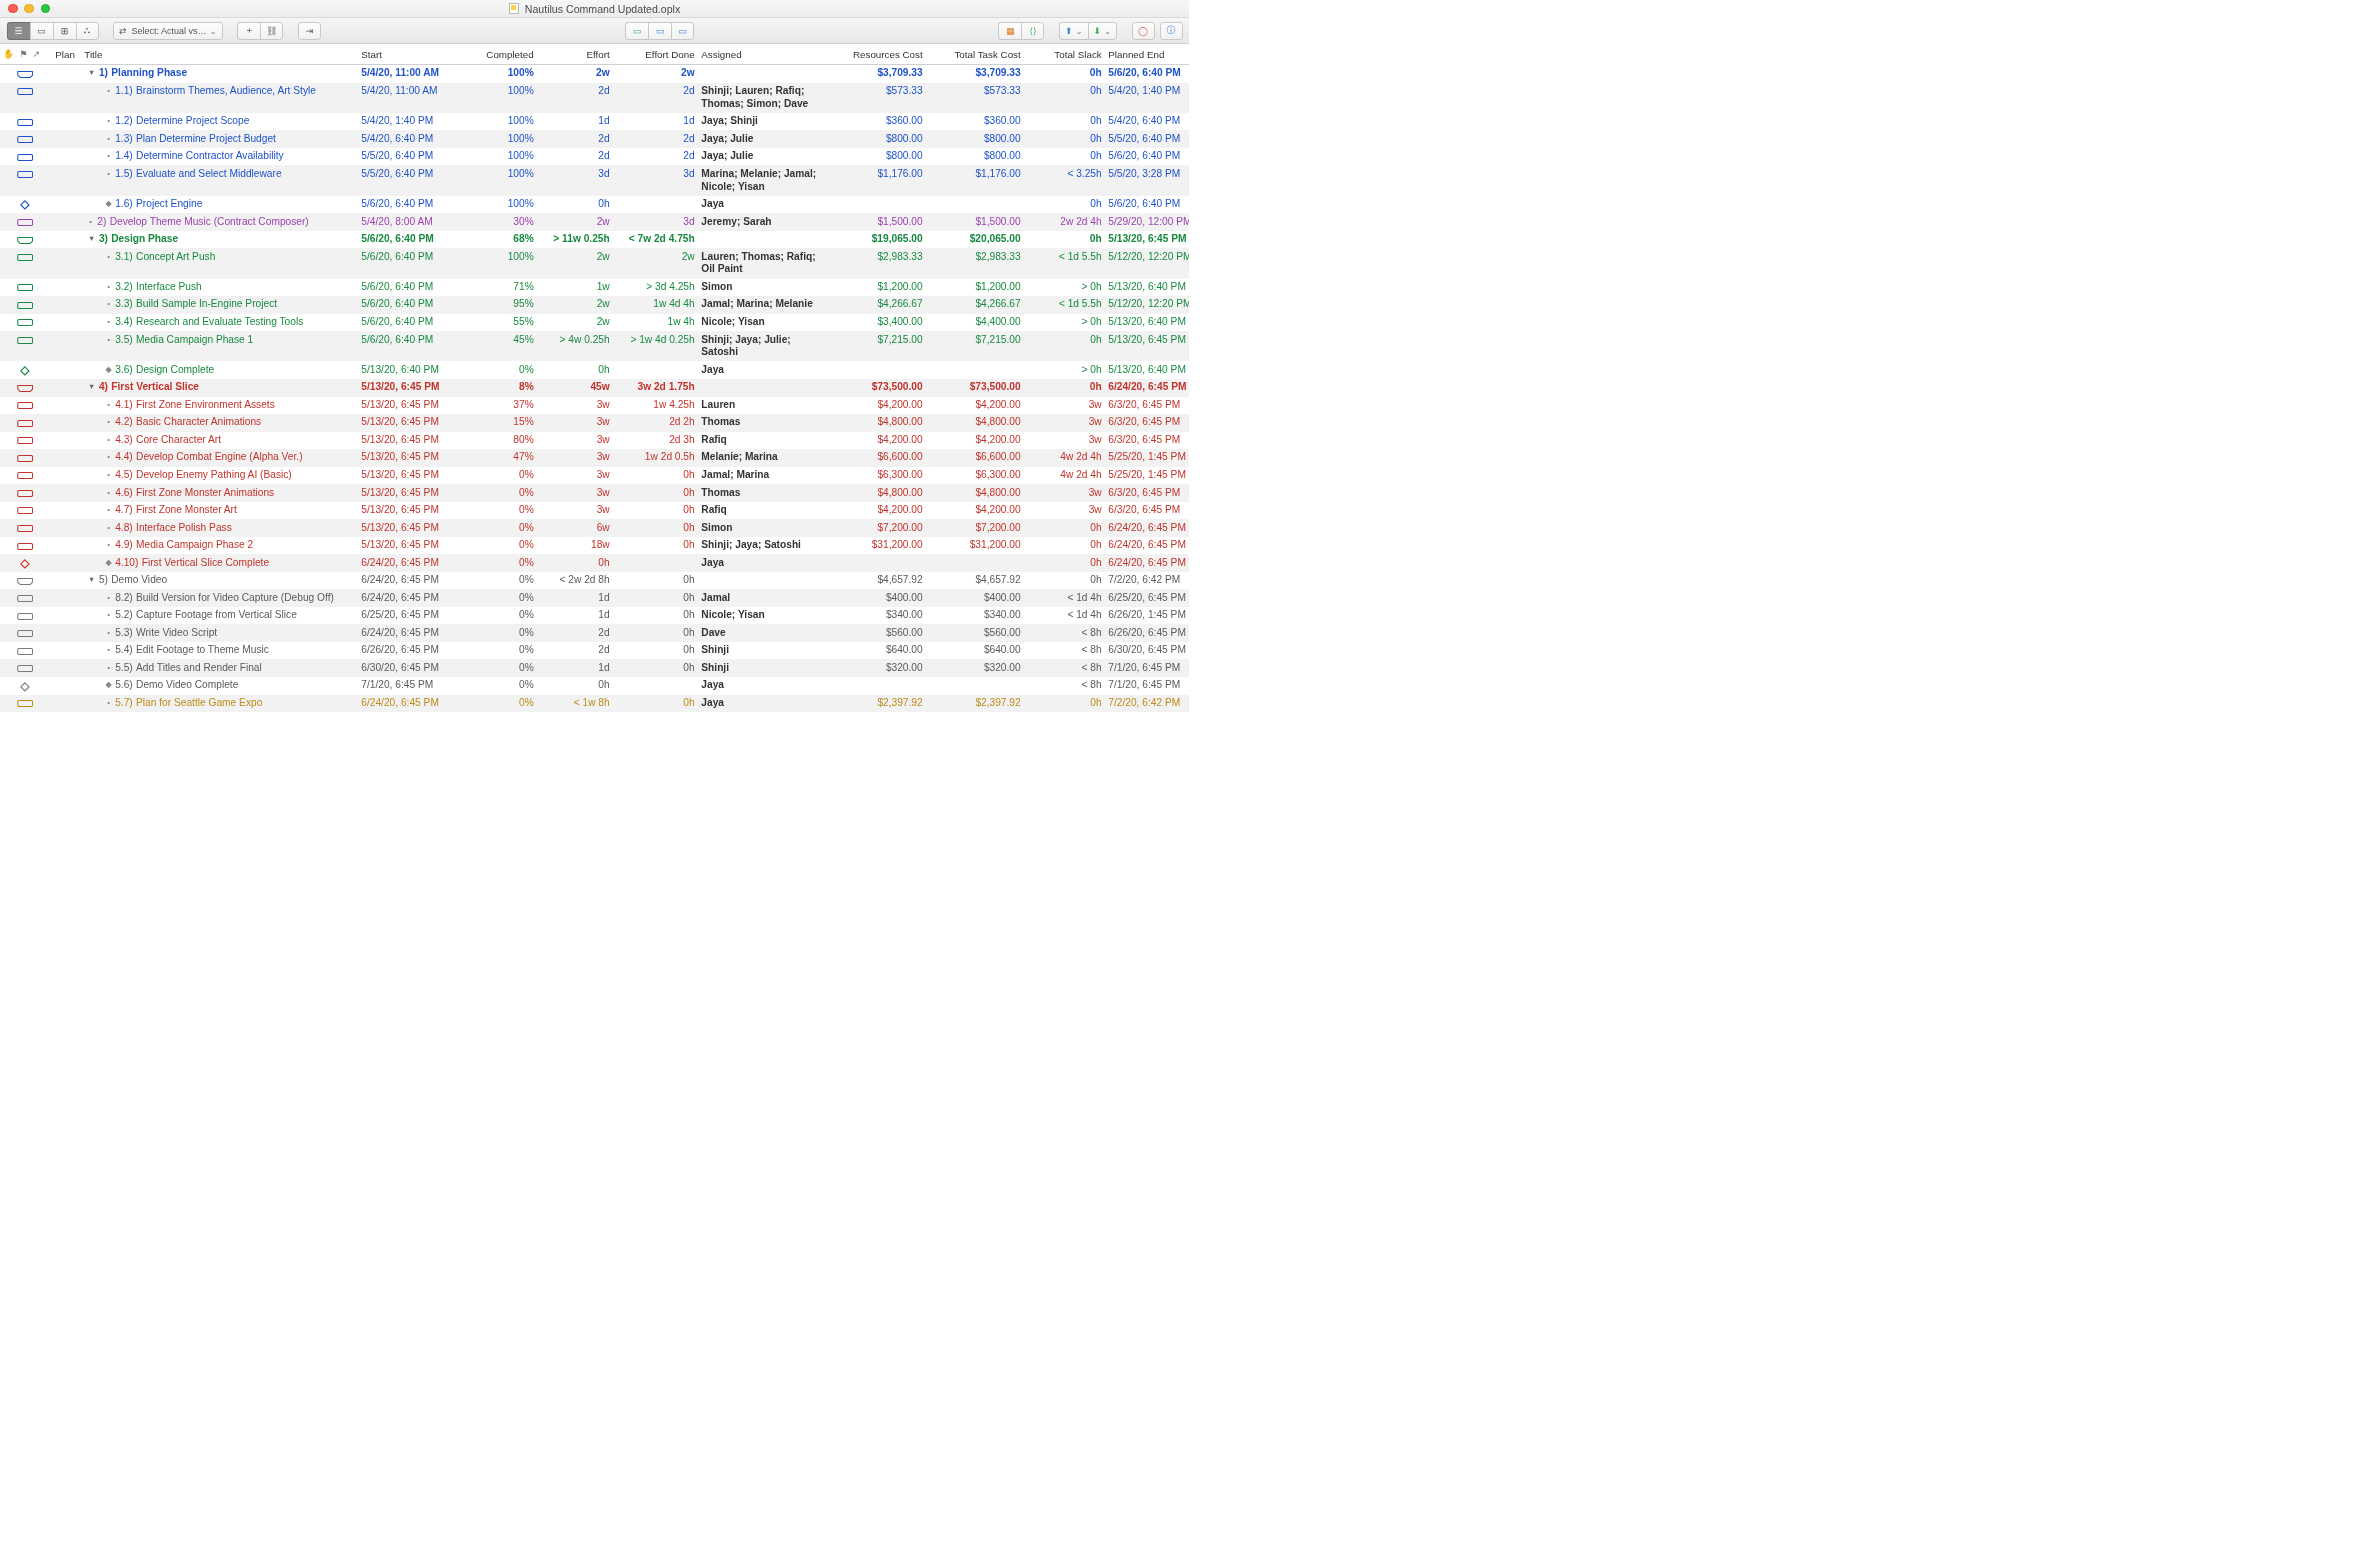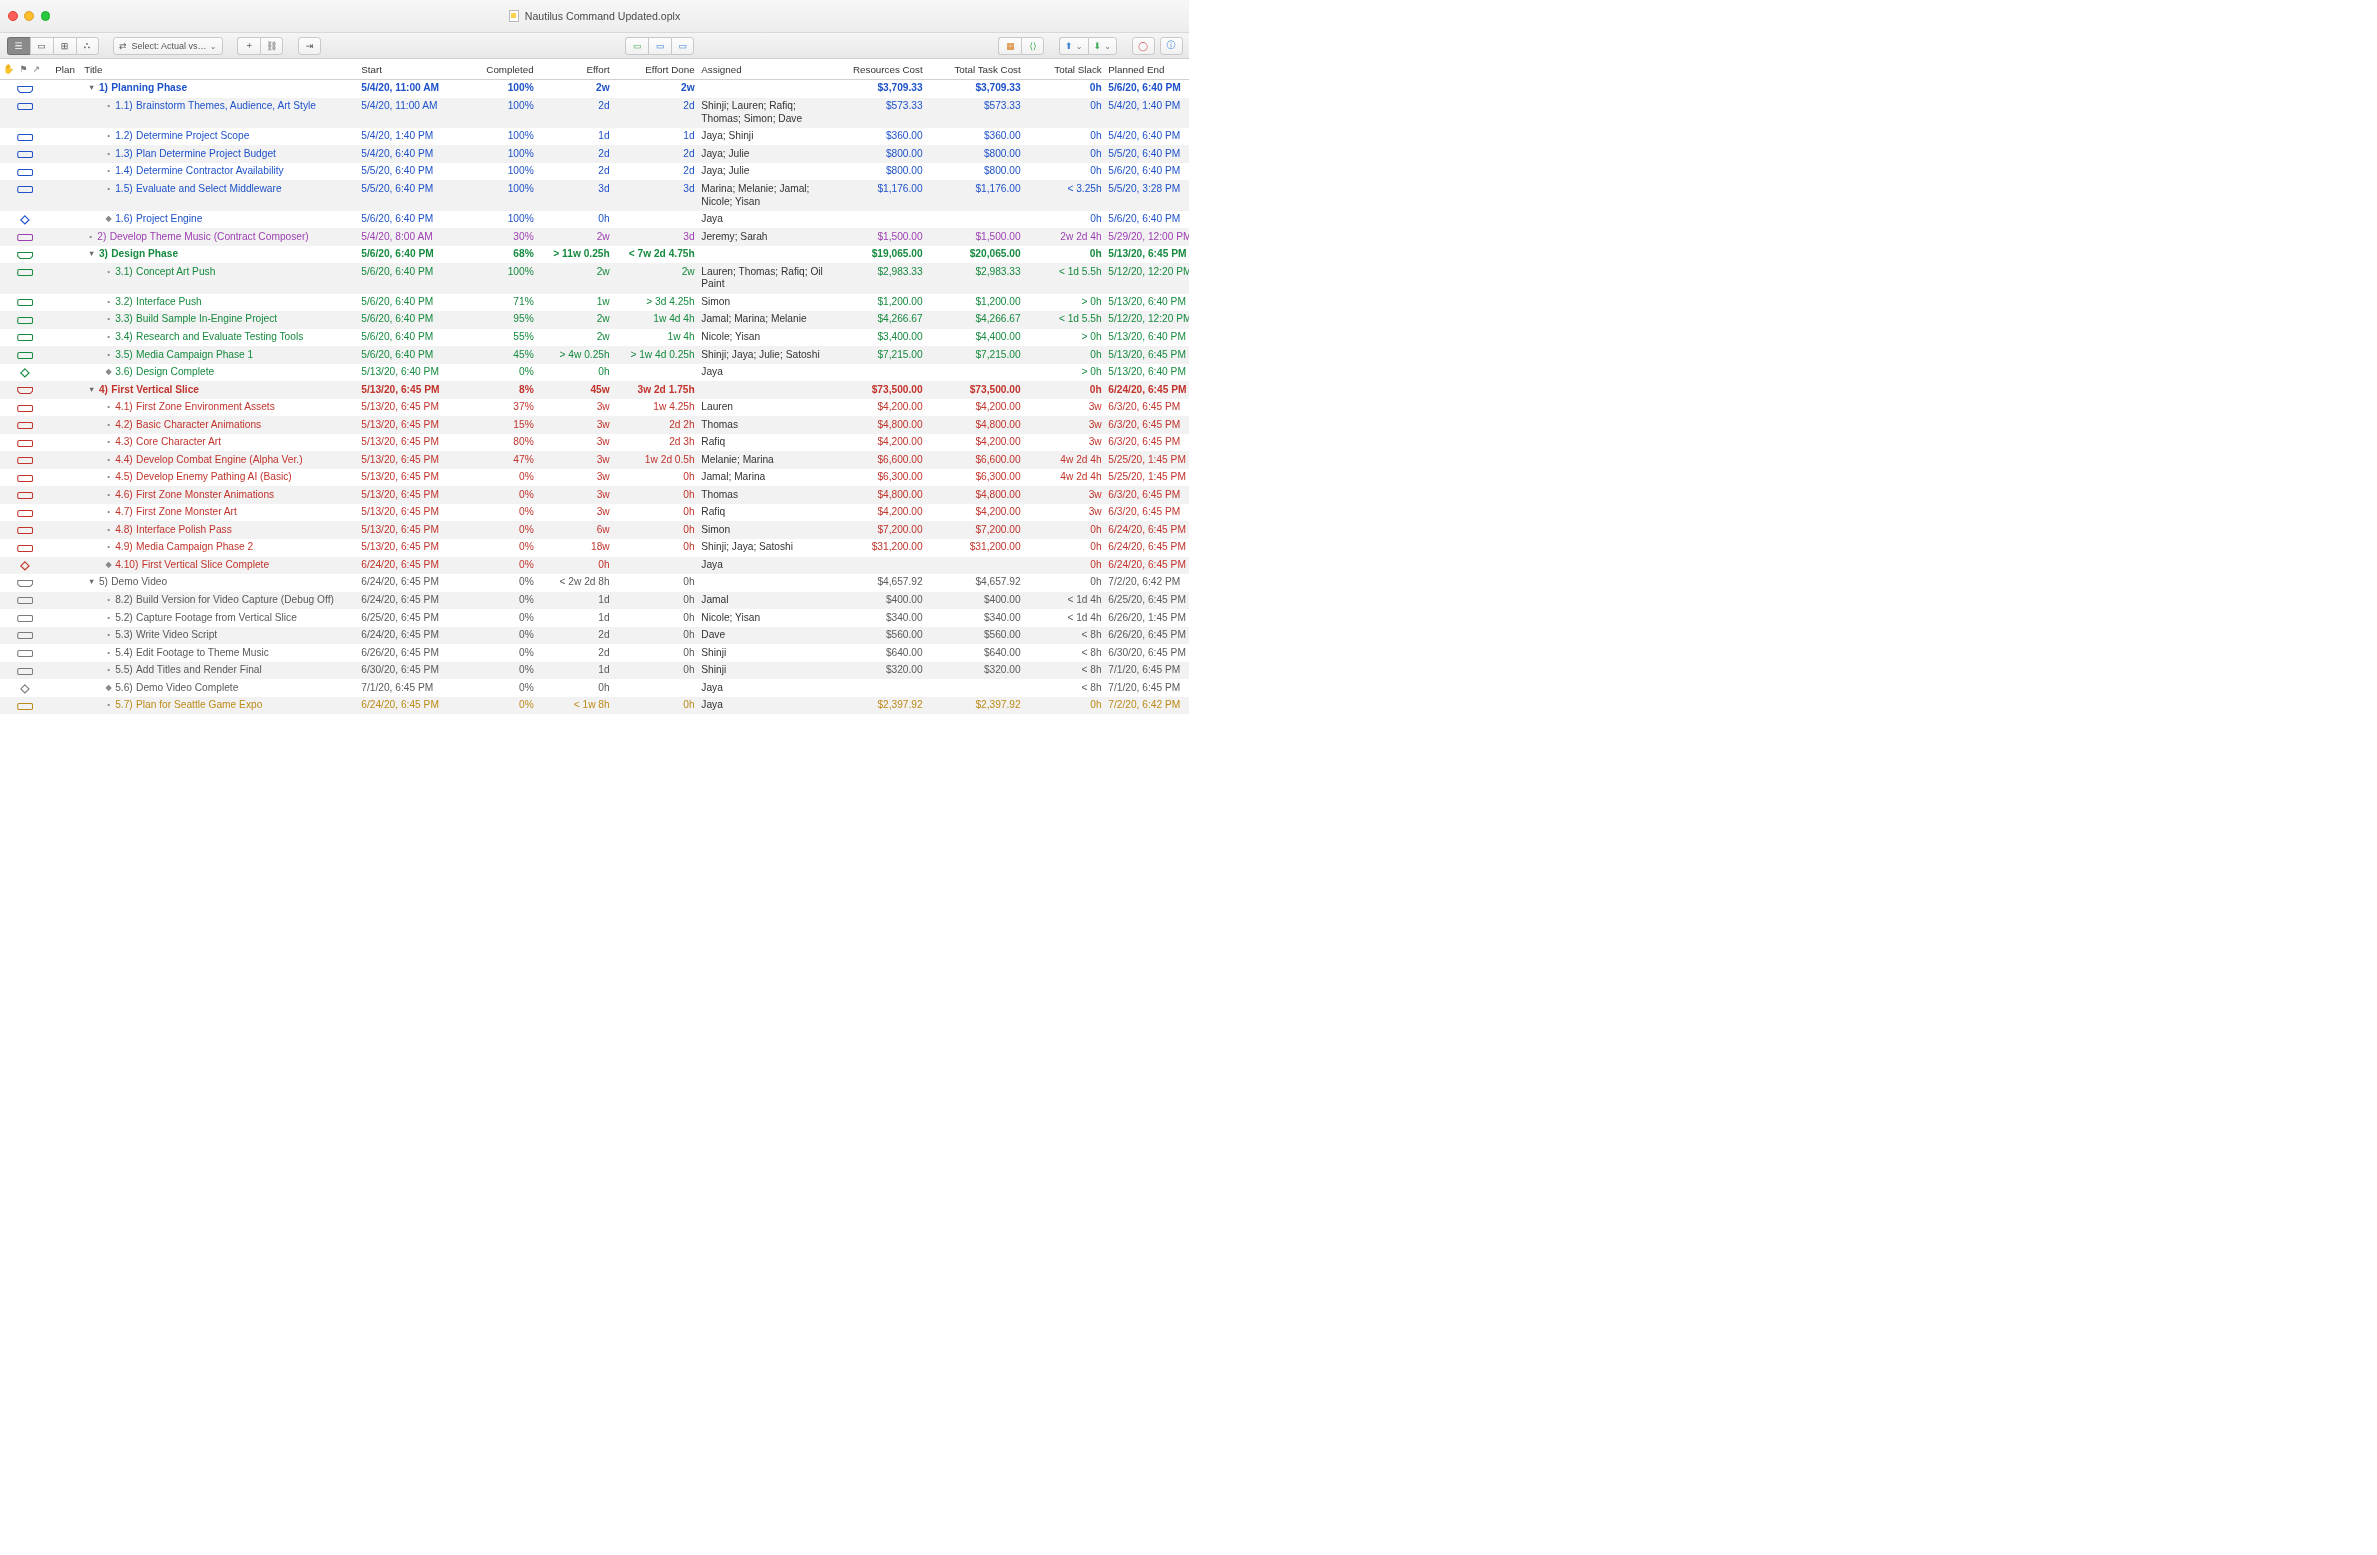--- a/index.html
+++ b/index.html
@@ -5,21 +5,21 @@
   * { box-sizing: border-box; margin: 0; padding: 0; }
   body {
     font-family: -apple-system, "Helvetica Neue", Arial, sans-serif;
     font-size: 10.6px;
     background: #fff;
     color: #333;
     width: 1189px;
   }
   
   .titlebar {
-    height: 33px;
+    height: 18px;
     background: linear-gradient(#f7f7f7,#ededed);
     border-bottom: 0.8px solid #d8d8d8;
     display: flex;
     align-items: center;
     position: relative;
   }
   .traffic { display: flex; gap: 6.5px; margin-left: 8.1px; }
   .traffic span { width: 9.8px; height: 9.8px; border-radius: 50%; display: inline-block; }
   .tl-red { background:#ff5f57; border:0.8px solid #e03e34; }
   .tl-yel { background:#ffbd2e; border:0.8px solid #dfa022; }
@@ -88,21 +88,21 @@
 
   .type-svg { width:16.3px; height:9px; display:block; margin:1.6px auto 0; }
   .type-svg.milestone { width:9.8px; height:9.8px; }
 
   .title-cell { display:flex; align-items:flex-start; gap:3.3px; }
   .disc { width:8.1px; text-align:center; color:#6a6a6a; font-size:7.3px; line-height:11.4px; flex-shrink:0; }
   .bullet { width:6.5px; text-align:center; color:#888; font-size:8.1px; line-height:11.4px; flex-shrink:0; }
   .num { flex-shrink:0; }
   .ttl { }
   .bold .num, .bold .ttl, .bold .cell { font-weight:600; }
-  .assigned { color:#333 !important; font-weight:400; }
+  .assigned { color:#333 !important; font-weight:700; }
   .mw { white-space:normal; line-height:1.25; }
 
   
   .c-blue   { color:#1e52c9; }
   .c-purple { color:#9d3fb2; }
   .c-green  { color:#168a3f; }
   .c-red    { color:#c1332b; }
   .c-gray   { color:#5a5a5a; }
   .c-gold   { color:#bd8a17; }
 </style>

